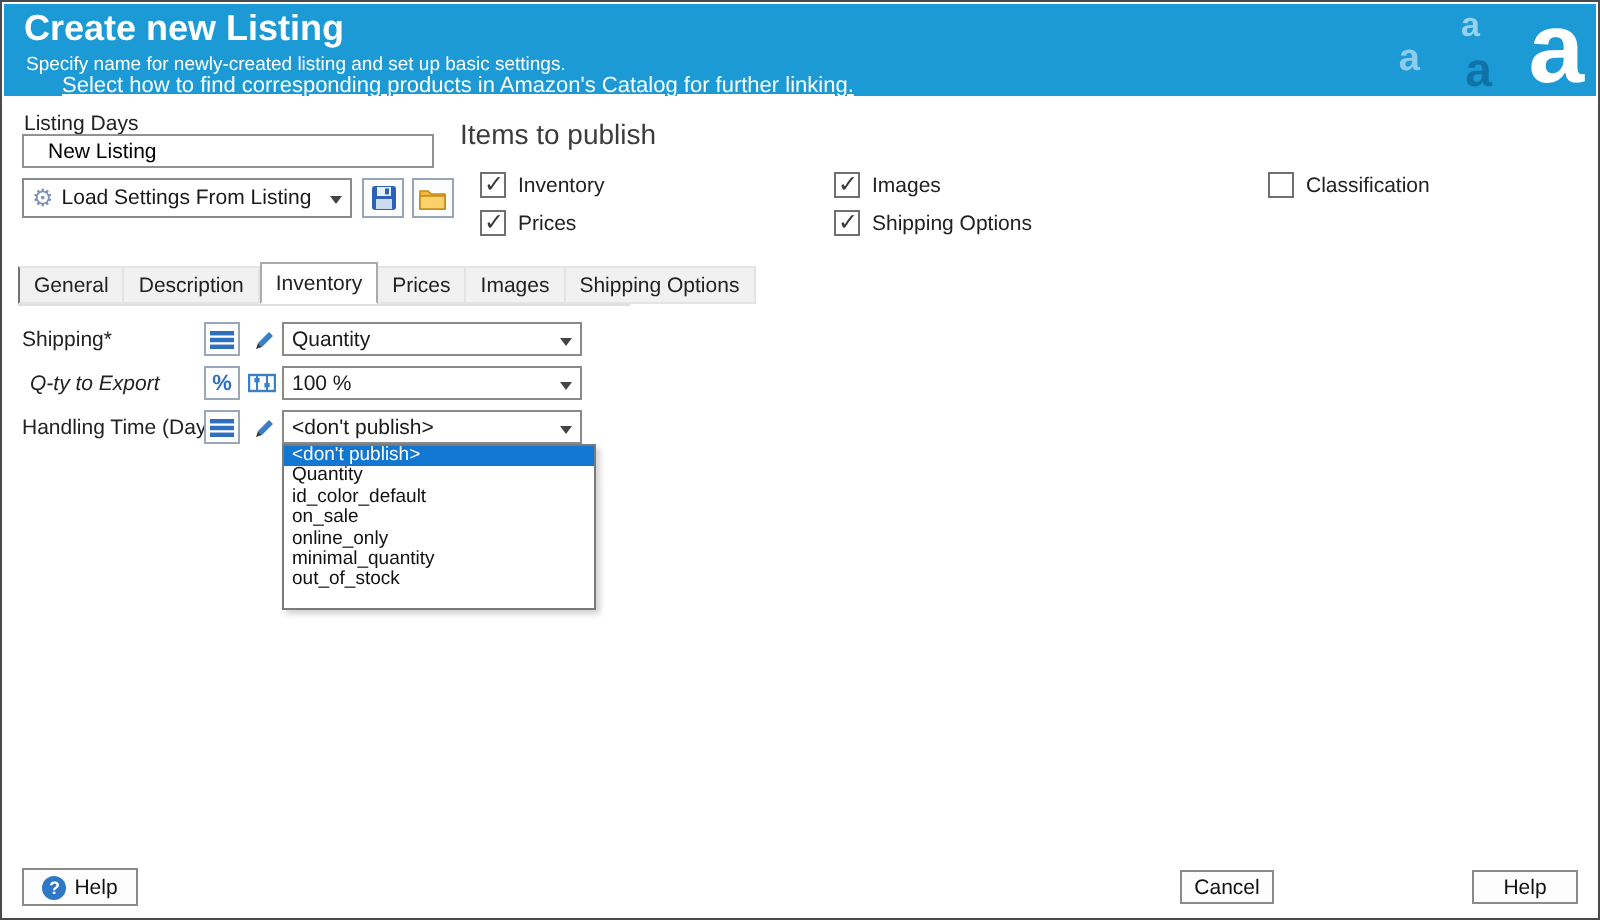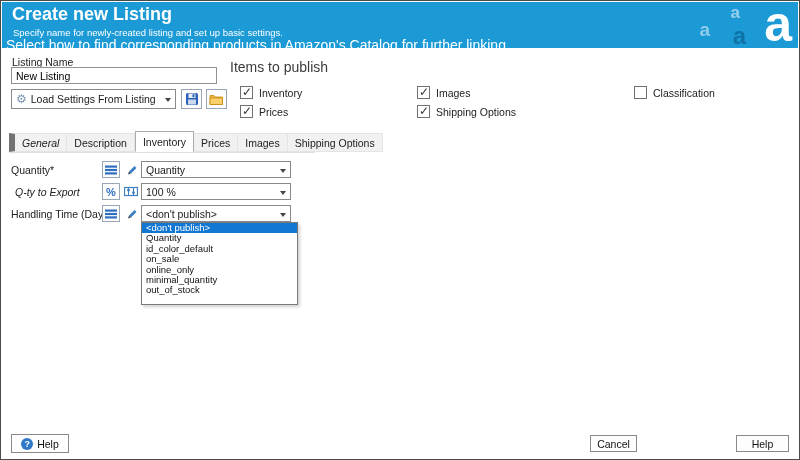--- a/index.html
+++ b/index.html
@@ -3,31 +3,31 @@
 <meta charset="utf-8">
 <style>
   * { box-sizing: border-box; margin: 0; padding: 0; }
   html,body { width:800px; height:460px; background:#fff; font-family:"Liberation Sans", sans-serif; }
   #dialog { position:relative; width:800px; height:460px; background:#fff; border:1px solid #4a4a4a; overflow:hidden; }
 
   
   #header { position:absolute; left:1px; top:1px; right:1px; height:46px; background:#1b9ad6; color:#fff; }
   #header .title { position:absolute; left:10px; top:2px; font-size:18px; font-weight:bold; }
   #header .sub1 { position:absolute; left:11px; top:25px; font-size:9.5px; }
-  #header .sub2 { position:absolute; left:4px; top:35px; font-size:14px;text-decoration:underline; }
+  #header .sub2 { position:absolute; left:29px; top:35px; font-size:11px;text-decoration:underline; }
   .logo-a { position:absolute; font-weight:bold; line-height:1; }
   .logo-a.big   { right:6px;  top:-3px; font-size:50px; color:#ffffff; }
   .logo-a.s1    { right:58px; top:2px;  font-size:17px; color:rgba(255,255,255,0.55); }
   .logo-a.s2    { right:88px; top:18px; font-size:19px; color:rgba(255,255,255,0.5); }
   .logo-a.s3    { right:52px; top:22px; font-size:24px; color:rgba(8,84,128,0.55); }
 
   .lbl { position:absolute; font-size:10.5px; color:#222; white-space:nowrap; }
 
   
-  #listing-name-input { position:absolute; left:10px; top:66px; width:206px; height:17px; border:1px solid #919191; background:#fff; font-size:10.5px; padding:0 4px; font-family:"Liberation Sans",sans-serif; }
+  #listing-name-input { position:absolute; left:10px; top:66px; width:206px; height:17px; border:1px solid #919191; background:#fff; font-size:10.5px; padding:0 12px; font-family:"Liberation Sans",sans-serif; }
 
   .combo { position:absolute; border:1px solid #8a8a8a; background:#fff; font-size:10.5px; color:#1a1a1a; display:flex; align-items:center; padding:0 16px 0 4px; white-space:nowrap; }
   .combo .arrow { position:absolute; right:4px; top:50%; margin-top:-1px; width:0; height:0; border-left:3.5px solid transparent; border-right:3.5px solid transparent; border-top:4px solid #444; }
 
   #load-settings-combo { left:10px; top:88px; width:165px; height:20px; }
   #load-settings-combo .gear { font-size:12px; color:#7d95b5; margin-right:4px; line-height:1; }
 
   .sqbtn { position:absolute; width:21px; height:20px; border:1px solid #97a5b5; background:#fdfdfd; display:flex; align-items:center; justify-content:center; }
   #save-btn { left:180px; top:88px; }
   #folder-btn { left:205px; top:88px; }
@@ -35,21 +35,21 @@
   
   #items-title { position:absolute; left:229px; top:58px; font-size:14px; color:#3c3c3c; }
   .cb { position:absolute; display:flex; align-items:center; cursor:default; }
   .cb .box { width:13px; height:13px; border:1px solid #707070; background:#fff; margin-right:6px; position:relative; }
   .cb .box.checked::after { content:"✓"; position:absolute; left:1px; top:-2px; font-size:12px; color:#3a3a3a; }
   .cb .cb-label { font-size:10.5px; color:#222; }
 
   
   #tabstrip { position:absolute; left:8px; top:131px; width:306px; height:21px; border-bottom:1px solid #e0e0e0; display:flex; align-items:flex-end; }
   .tab { height:19px; line-height:19px; padding:0 7px; font-size:10.5px; color:#222; background:#f1f1f1; border:1px solid #e4e4e4; border-left:none; white-space:nowrap; }
-  .tab:first-child { border-left:6px solid #737373;font-style:italic; }
+  .tab:first-child { border-left:1px solid #737373; }
   .tab.active { background:#fff; height:21px; line-height:21px; border:1px solid #ababab; border-bottom:1px solid #fff; position:relative; z-index:2; }
 
   
   .iconbtn { position:absolute; width:18px; height:17px; border:1px solid #9aa7b8; background:#fdfdfd; display:flex; align-items:center; justify-content:center; }
   .flaticon { position:absolute; width:18px; height:17px; display:flex; align-items:center; justify-content:center; }
   .pct { font-size:11px; font-weight:bold; color:#2f6fc0; }
 
   .field-combo { left:140px; width:150px; height:17px; }
 
   
@@ -73,21 +73,21 @@
   <div id="header">
     <div class="title">Create new Listing</div>
     <div class="sub1">Specify name for newly-created listing and set up basic settings.</div>
     <div class="sub2">Select how to find corresponding products in Amazon's Catalog for further linking.</div>
     <span class="logo-a s1">a</span>
     <span class="logo-a s2">a</span>
     <span class="logo-a s3">a</span>
     <span class="logo-a big">a</span>
   </div>
 
-  <div class="lbl" style="left:11px; top:55px;">Listing Name</div>
+  <div class="lbl" style="left:11px; top:55px;">Listing Days</div>
   <input id="listing-name-input" value="New Listing" style="">
 
   <div class="combo" id="load-settings-combo">
     <span class="gear">⚙</span>
     <span>Load Settings From Listing</span>
     <span class="arrow"></span>
   </div>
   <div class="sqbtn" id="save-btn">
     <svg width="14" height="14" viewBox="0 0 14 14">
       <rect x="1" y="1" width="12" height="12" rx="1.5" fill="#2b62b8"></rect>
@@ -128,21 +128,21 @@
 
   <div id="tabstrip">
     <div class="tab">General</div>
     <div class="tab">Description</div>
     <div class="tab active">Inventory</div>
     <div class="tab">Prices</div>
     <div class="tab">Images</div>
     <div class="tab">Shipping Options</div>
   </div>
 
-  <div class="lbl" style="left:10px; top:163px;">Quantity*</div>
+  <div class="lbl" style="left:10px; top:163px;">Shipping*</div>
   <div class="iconbtn" style="left:101px; top:160px;">
     <svg width="12" height="10" viewBox="0 0 12 10">
       <rect x="0" y="0.5" width="12" height="2.2" fill="#2f6fc0"></rect>
       <rect x="0" y="3.9" width="12" height="2.2" fill="#2f6fc0"></rect>
       <rect x="0" y="7.3" width="12" height="2.2" fill="#2f6fc0"></rect>
     </svg>
   </div>
   <div class="flaticon" style="left:121px; top:160px;">
     <svg width="13" height="13" viewBox="0 0 13 13">
       <path d="M4 8.5 L9.5 3 L11.5 5 L6 10.5 Z" fill="#3b7fc4"></path>

